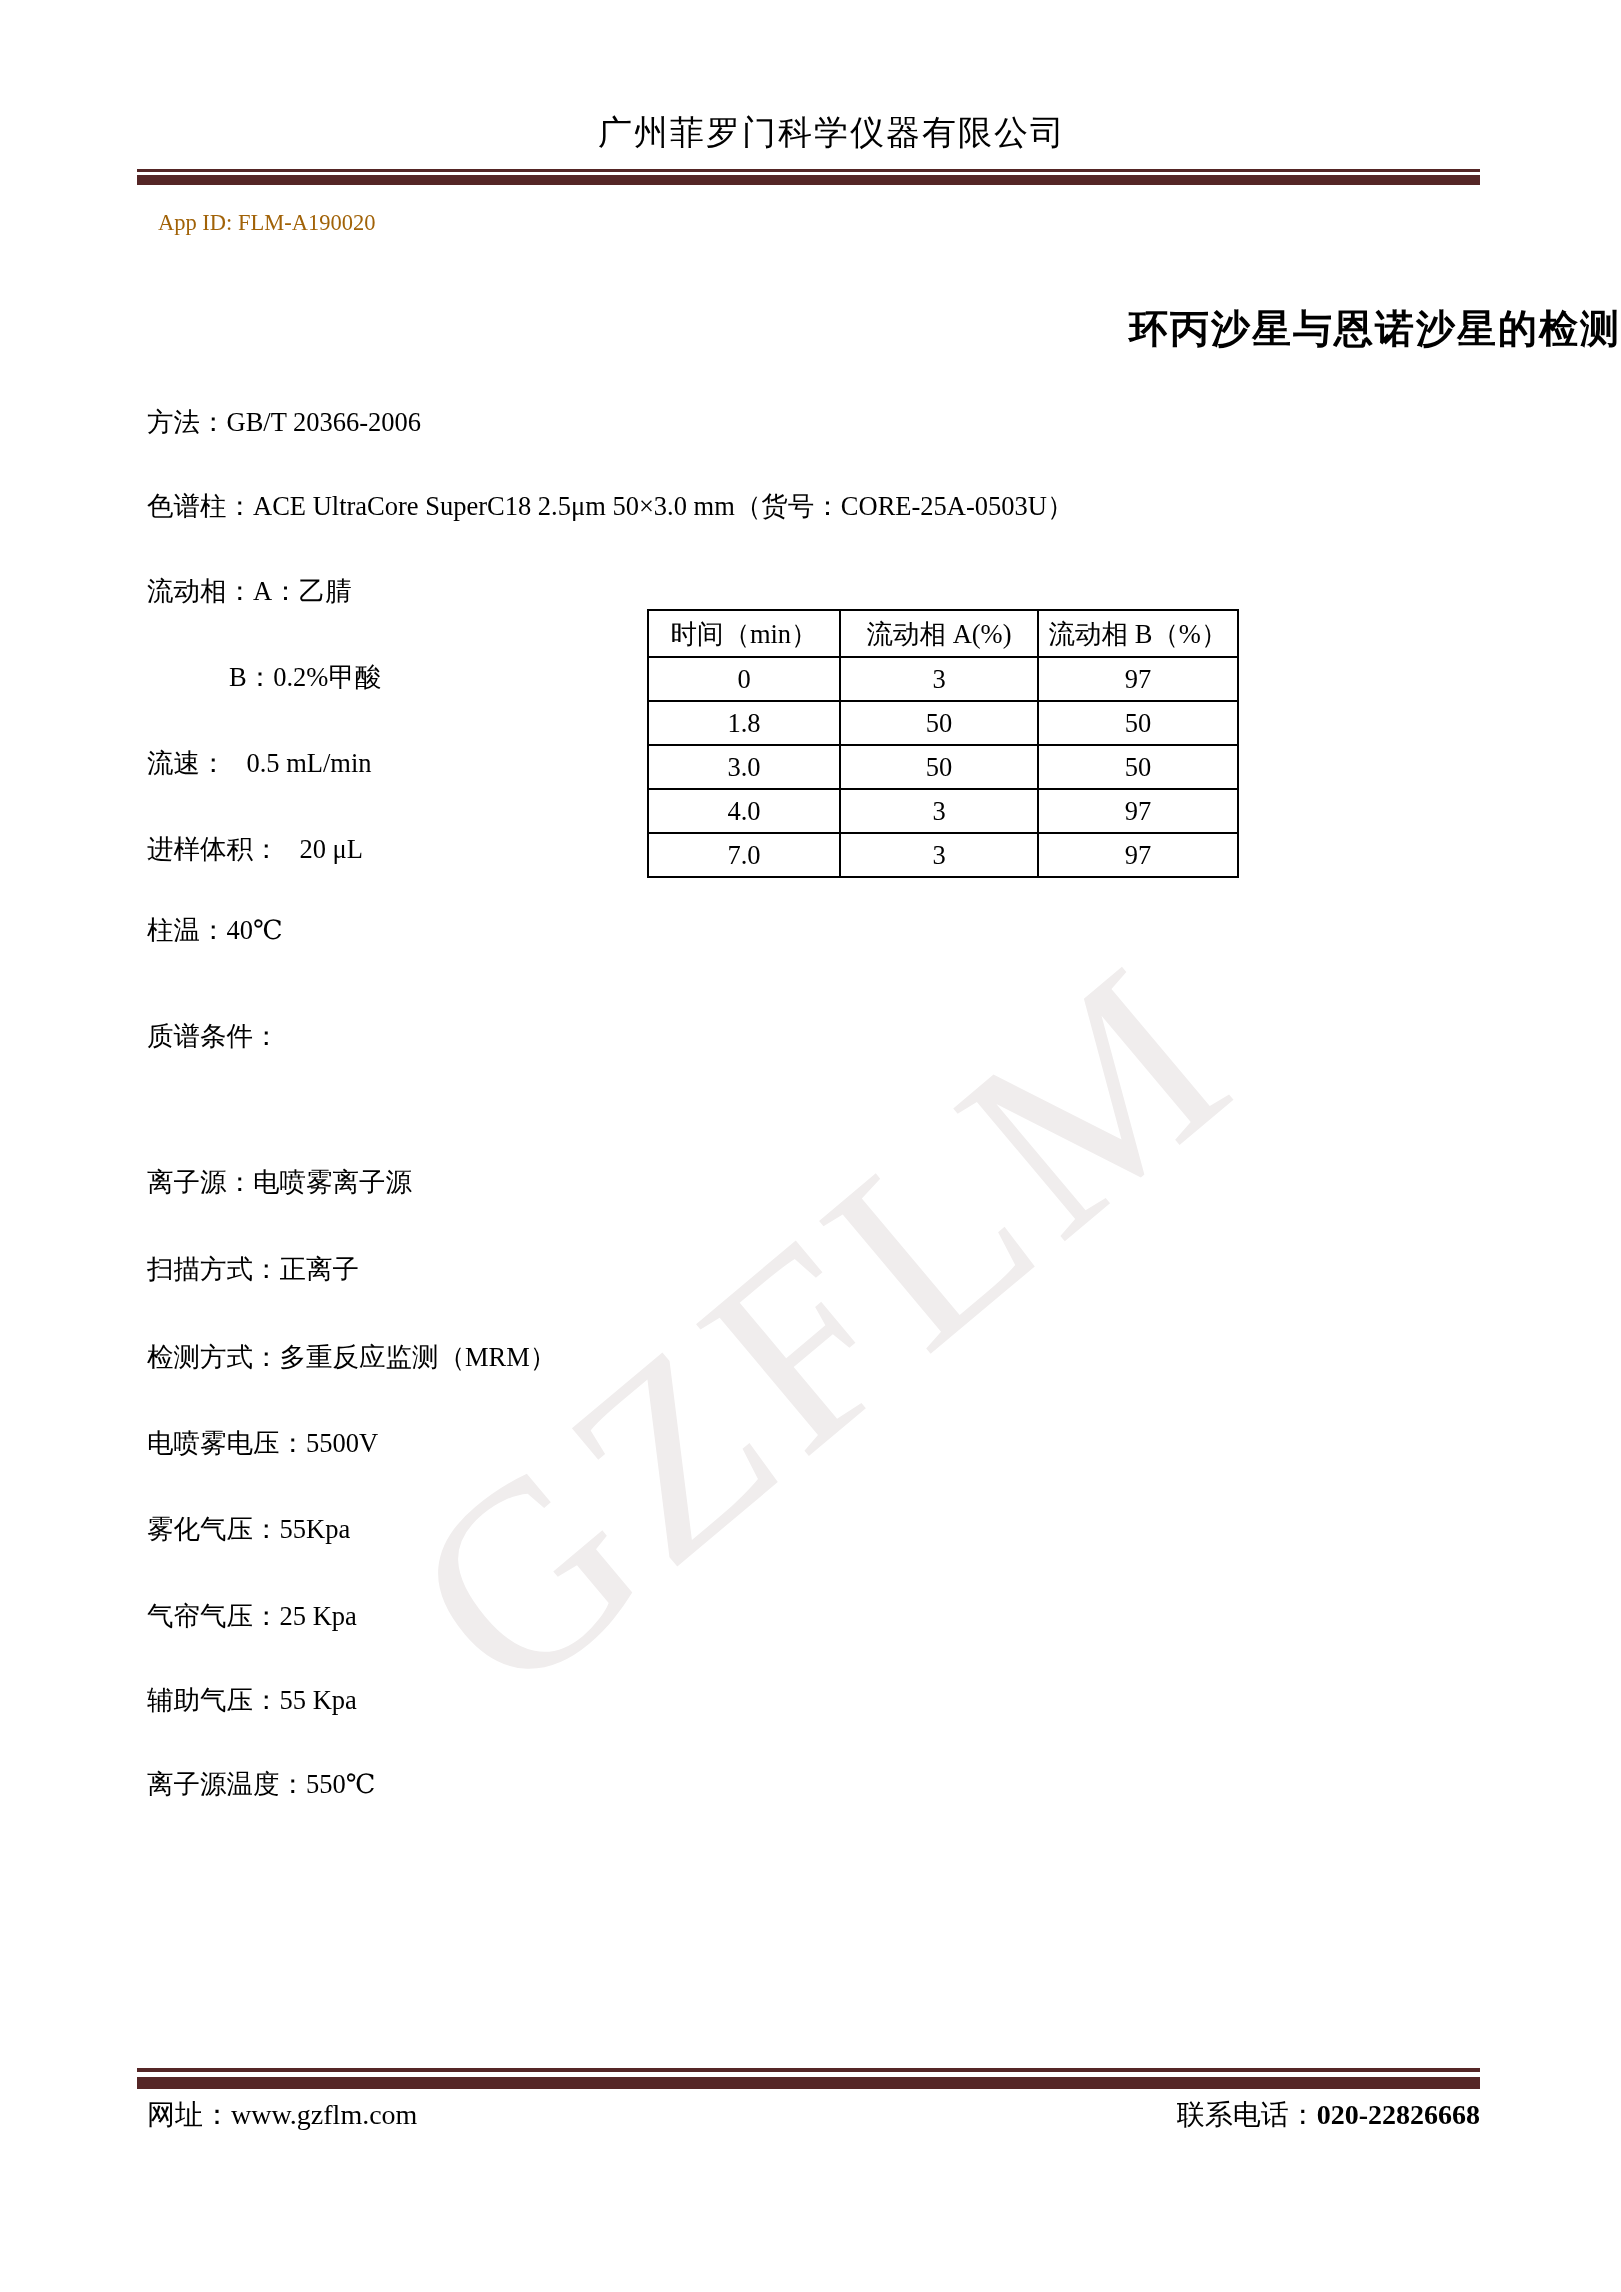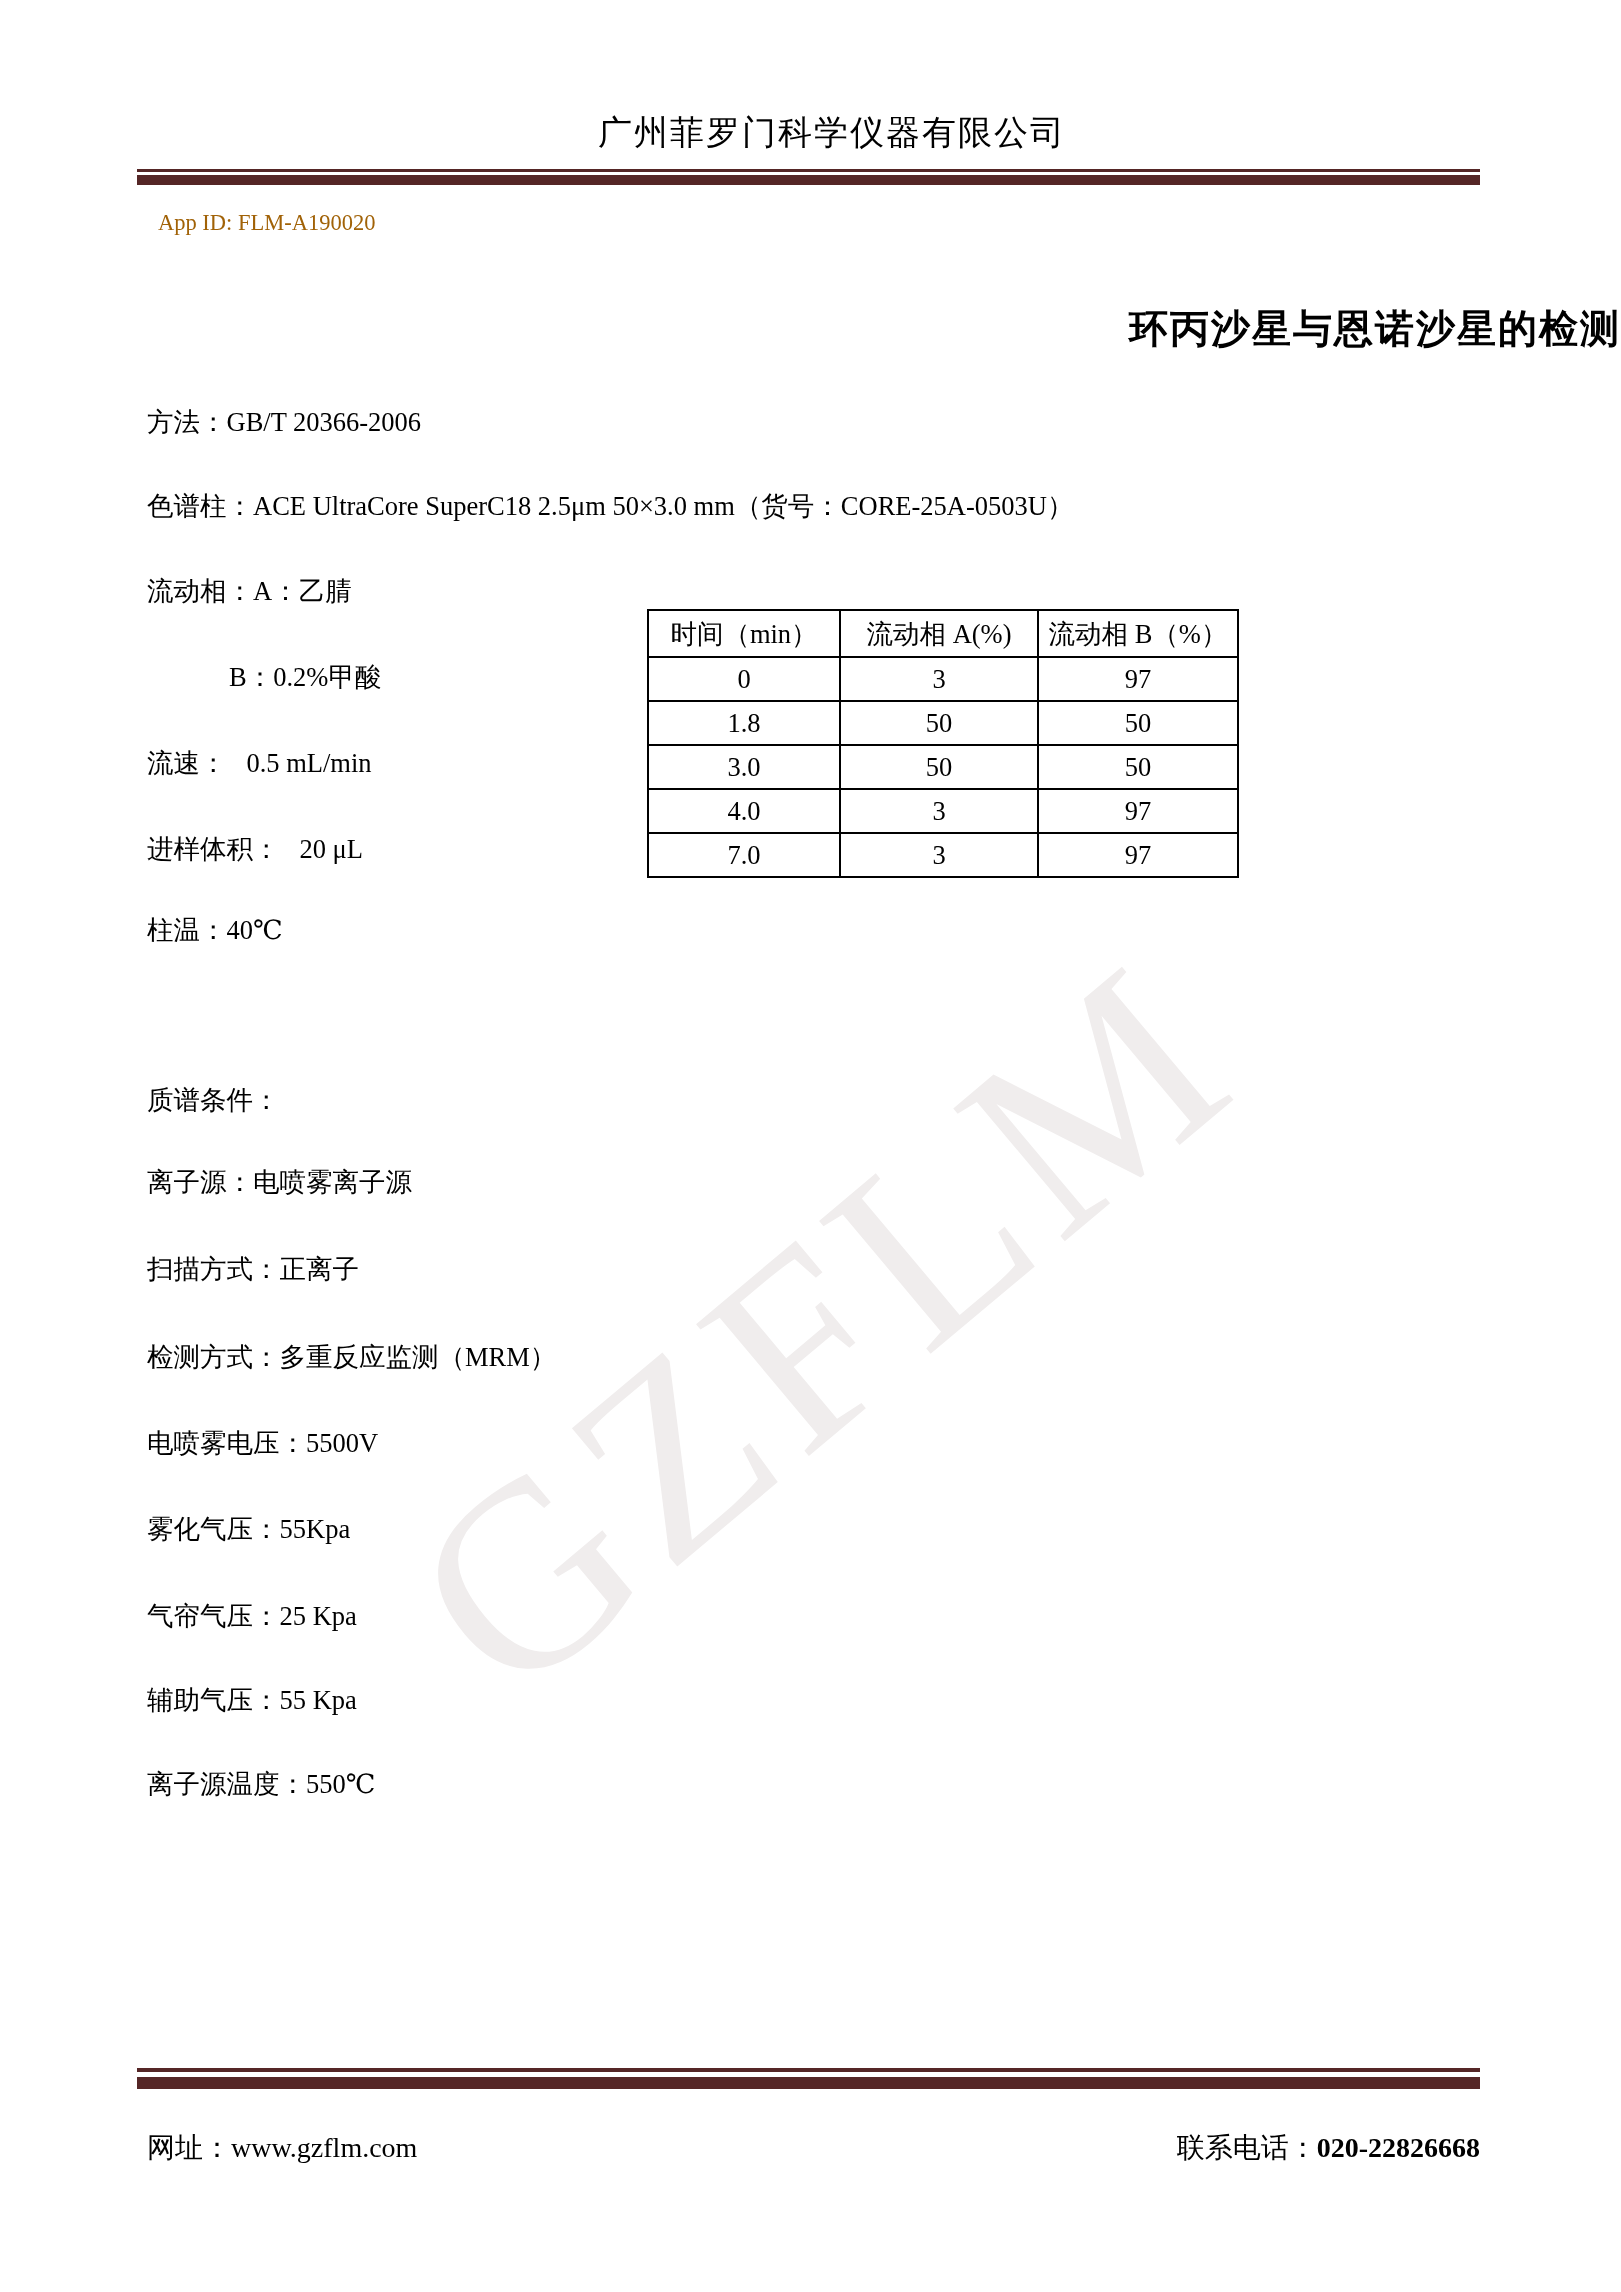--- a/index.html
+++ b/index.html
@@ -105,21 +105,20 @@
 
   .footer-text {
     position: absolute;
     top: 2096px; left: 147px; right: 141px;
     display: flex;
     justify-content: space-between;
     font-size: 28px;
     color: #000;
     z-index: 1;
     white-space: pre;
-    margin-top: 33px;
   }
   .footer-text .phone-number { font-weight: bold; }
 </style>
 </head>
 <body>
 
 <div class="page">
 
   <div class="watermark">GZFLM</div>
 
@@ -135,21 +134,21 @@
 
   <div class="doc-title">环丙沙星与恩诺沙星的检测</div>
 
   <div class="line" style="top:404px">方法：GB/T 20366-2006</div>
   <div class="line" style="top:488px">色谱柱：ACE UltraCore SuperC18 2.5μm 50×3.0 mm（货号：CORE-25A-0503U）</div>
   <div class="line" style="top:573px">流动相：A：乙腈</div>
   <div class="line" style="top:659px; left:229px">B：0.2%甲酸</div>
   <div class="line" style="top:745px">流速：   0.5 mL/min</div>
   <div class="line" style="top:831px">进样体积：   20 μL</div>
   <div class="line" style="top:912px">柱温：40℃</div>
-  <div class="line" style="top:1082px">质谱条件：</div>
+  <div class="line" style="top:1018px">质谱条件：</div>
   <div class="line" style="top:1164px">离子源：电喷雾离子源</div>
   <div class="line" style="top:1251px">扫描方式：正离子</div>
   <div class="line" style="top:1339px">检测方式：多重反应监测（MRM）</div>
   <div class="line" style="top:1425px">电喷雾电压：5500V</div>
   <div class="line" style="top:1511px">雾化气压：55Kpa</div>
   <div class="line" style="top:1598px">气帘气压：25 Kpa</div>
   <div class="line" style="top:1682px">辅助气压：55 Kpa</div>
   <div class="line" style="top:1766px">离子源温度：550℃</div>
 
   <table class="gradient">

